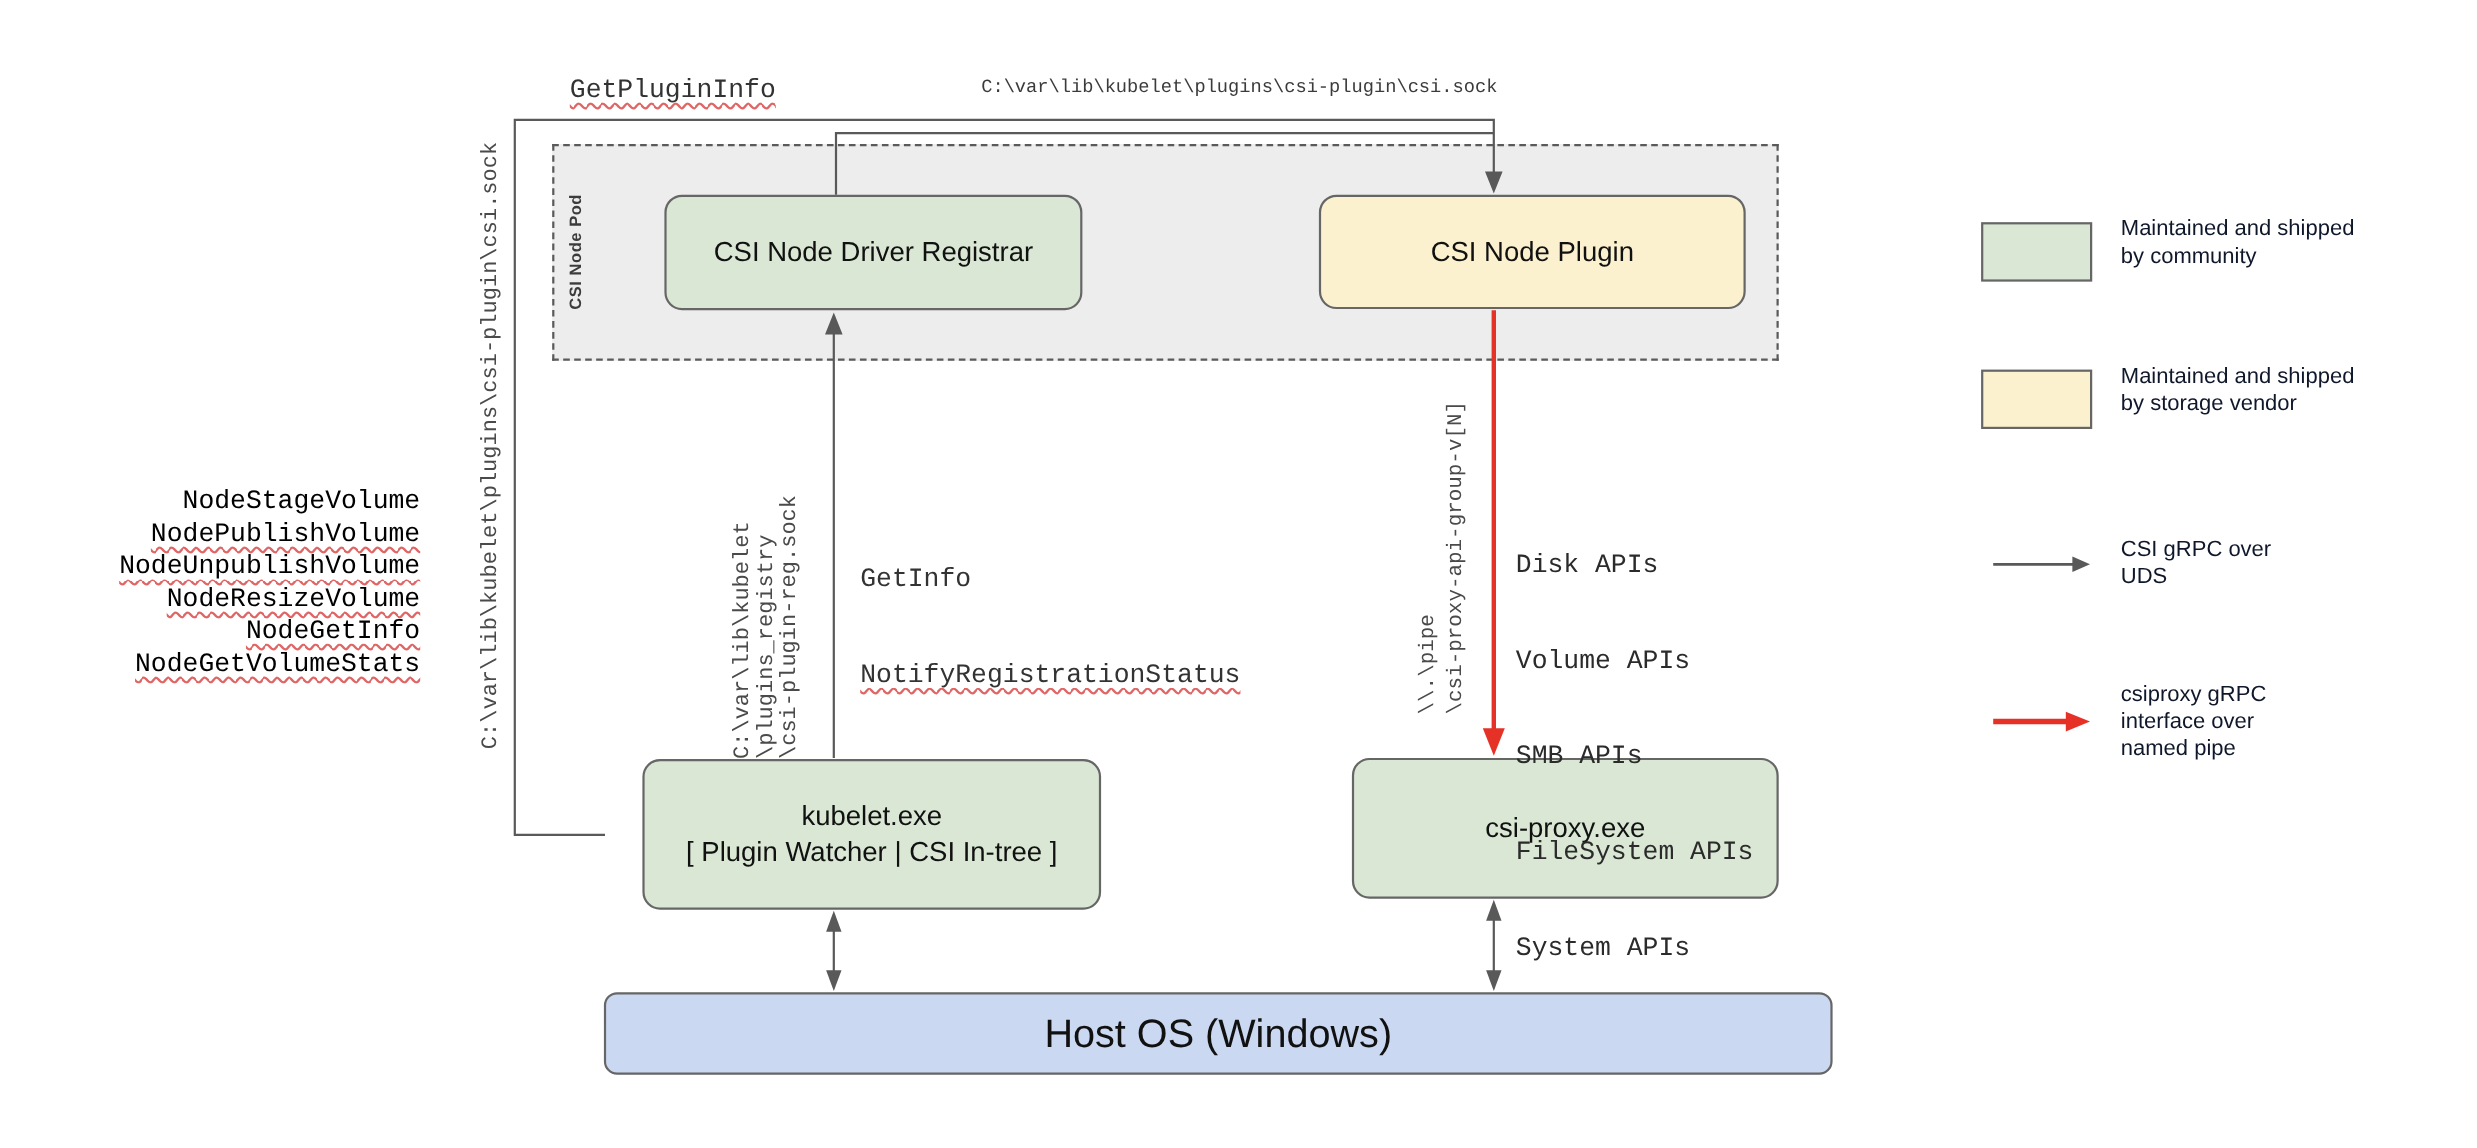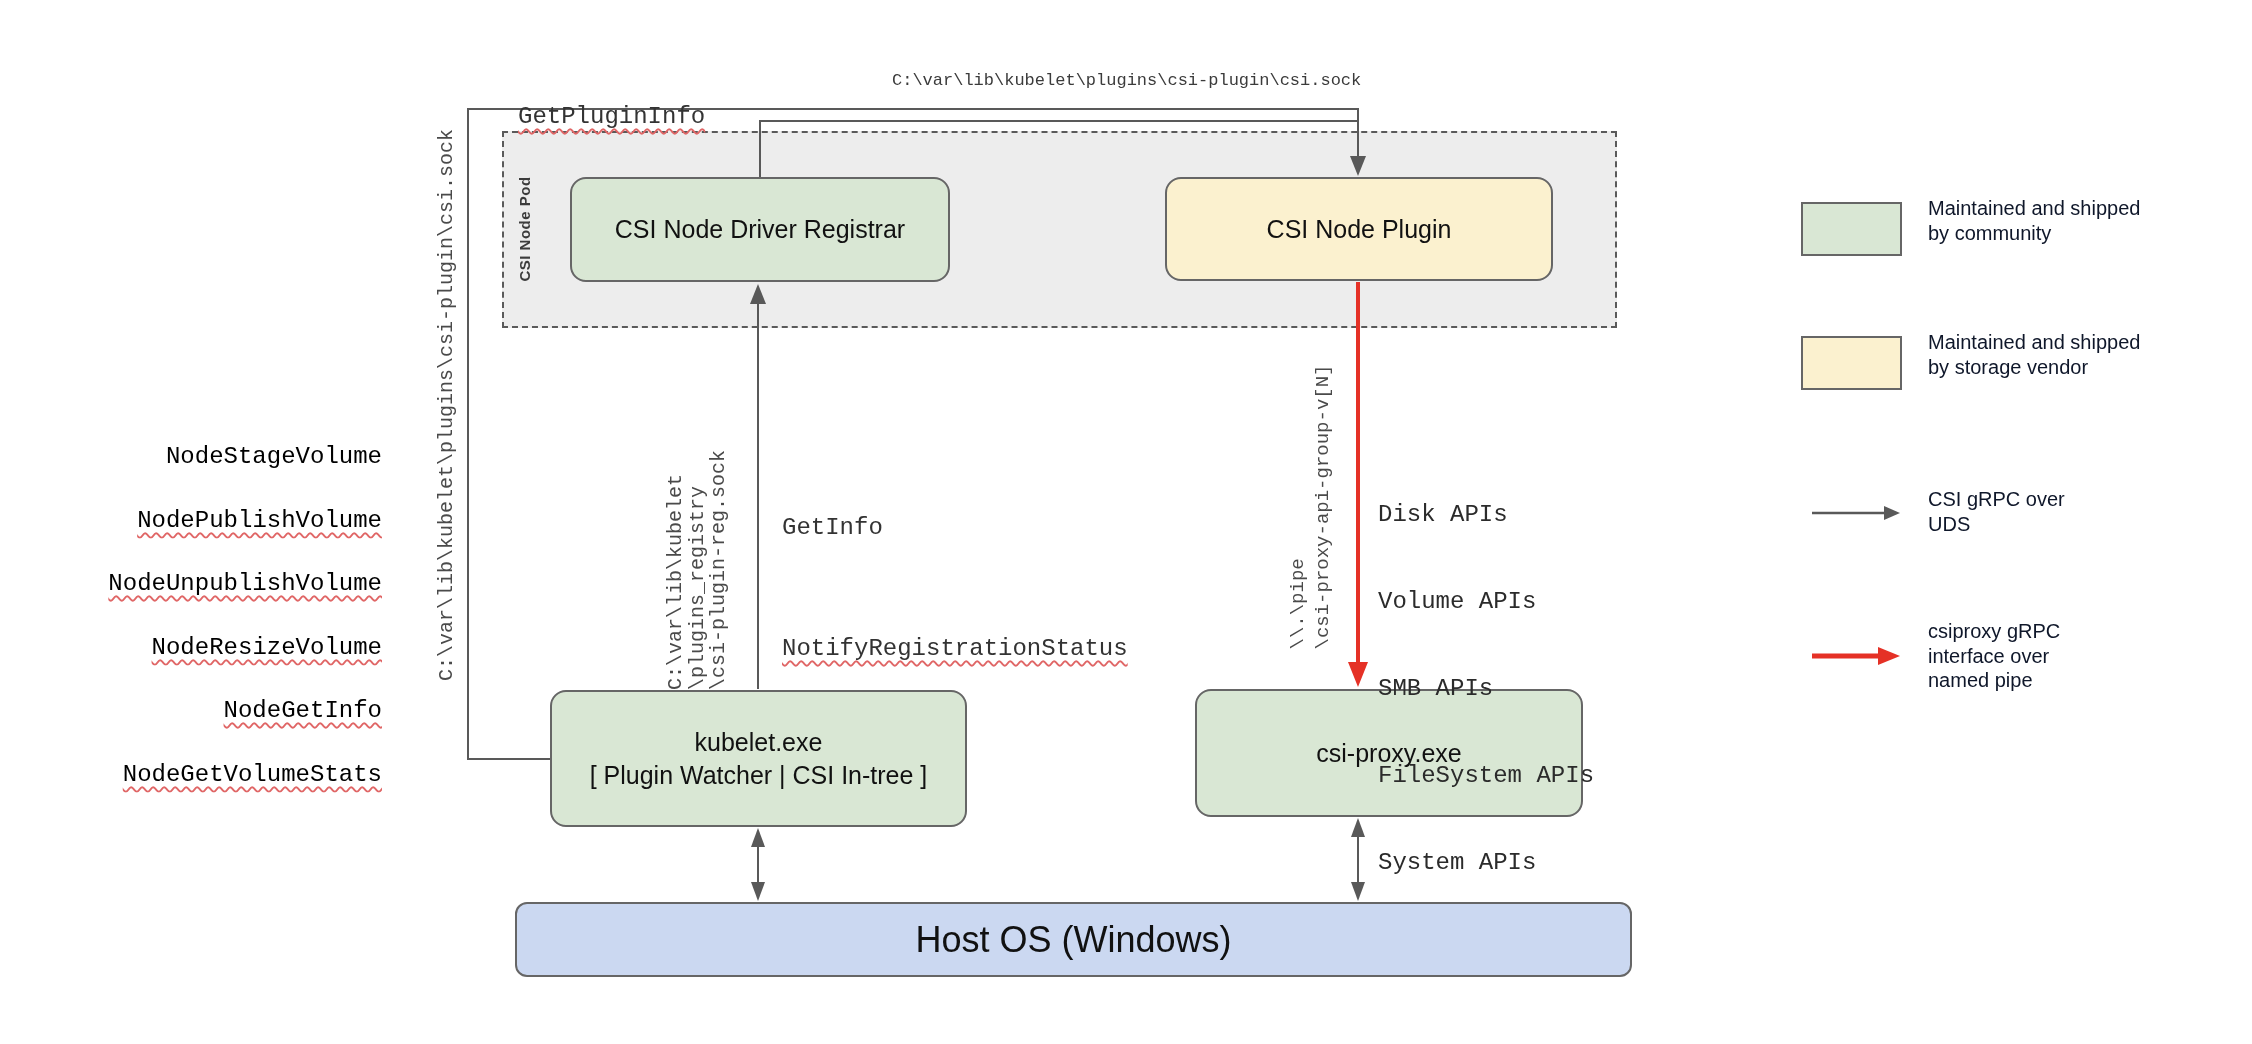--- a/index.html
+++ b/index.html
@@ -5,21 +5,21 @@
   html,body{margin:0;padding:0;background:#ffffff;}
   .canvas{position:relative;width:2252px;height:1044px;background:#ffffff;overflow:hidden;
           font-family:"Liberation Sans",sans-serif;}
   .abs{position:absolute;}
   .mono{font-family:"Liberation Mono","DejaVu Sans Mono",monospace;}
   .sans{font-family:"Liberation Sans",sans-serif;}
 
   
   .box{position:absolute;border:2px solid #666;border-radius:16px;display:flex;
        flex-direction:column;align-items:center;justify-content:center;
-       font-size:25px;color:#111;text-align:center;line-height:33px;box-sizing:border-box;}
+       font-size:25px;color:#111;text-align:center;line-height:33px;box-sizing:border-box;margin-left:34px;}
   .box.green{background:#d9e7d4;}
   .box.yellow{background:#fbf1cf;}
   .box.blue{background:#cbd8f1;border-radius:12px;}
 
   .pod{position:absolute;left:502px;top:131px;width:1115px;height:197px;
        background:#ededed;border:2px dashed #5a5a5a;box-sizing:border-box;}
 
   .registrar{left:570px;top:177px;width:380px;height:105px;}
   .plugin{left:1165px;top:177px;width:388px;height:104px;}
   .kubelet{left:550px;top:690px;width:417px;height:137px;}
@@ -30,21 +30,21 @@
   svg.wires{position:absolute;left:0;top:0;z-index:2;}
   .boxlayer{position:absolute;left:0;top:0;z-index:3;width:0;height:0;}
   .lbllayer{position:absolute;left:0;top:0;z-index:4;width:0;height:0;}
 
   
   .lbl{position:absolute;color:#333;white-space:pre;}
   .sz24{font-size:24px;}
   .sz17{font-size:17px;color:#3b3b3b;}
   .squiggle{text-decoration-line:underline;text-decoration-style:wavy;
             text-decoration-color:#e06666;text-decoration-thickness:2px;
-            text-underline-offset:5px;margin-top:34px;}
+            text-underline-offset:5px;}
 
   .vwrap{position:absolute;width:0;height:0;}
   .vtext{position:absolute;left:0;top:0;transform:translate(-50%,-50%) rotate(-90deg);
          white-space:pre;color:#4a4a4a;}
   .v20{font-size:20px;line-height:21.5px;}
   .v19{font-size:19px;line-height:25px;}
   .podlabel{font-size:15px;font-weight:700;color:#3c3c3c;letter-spacing:.5px;}
 
   .rpclist{position:absolute;left:60px;top:442px;width:322px;text-align:right;
            font-size:24px;line-height:29.5px;color:#000000;}

